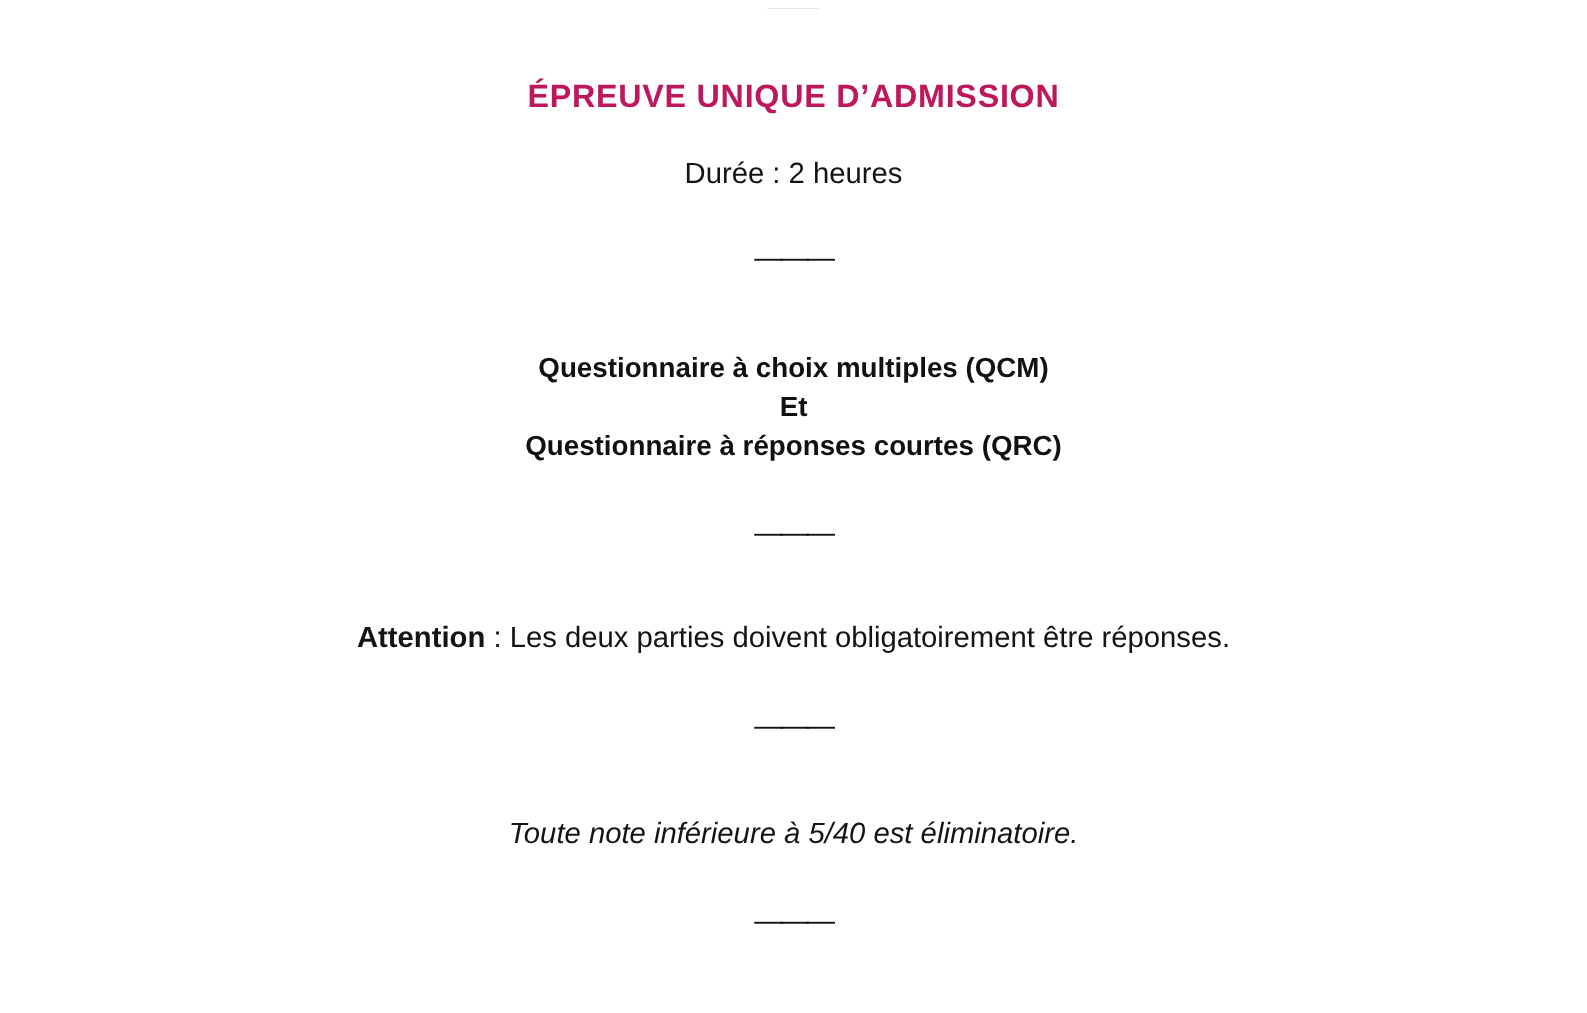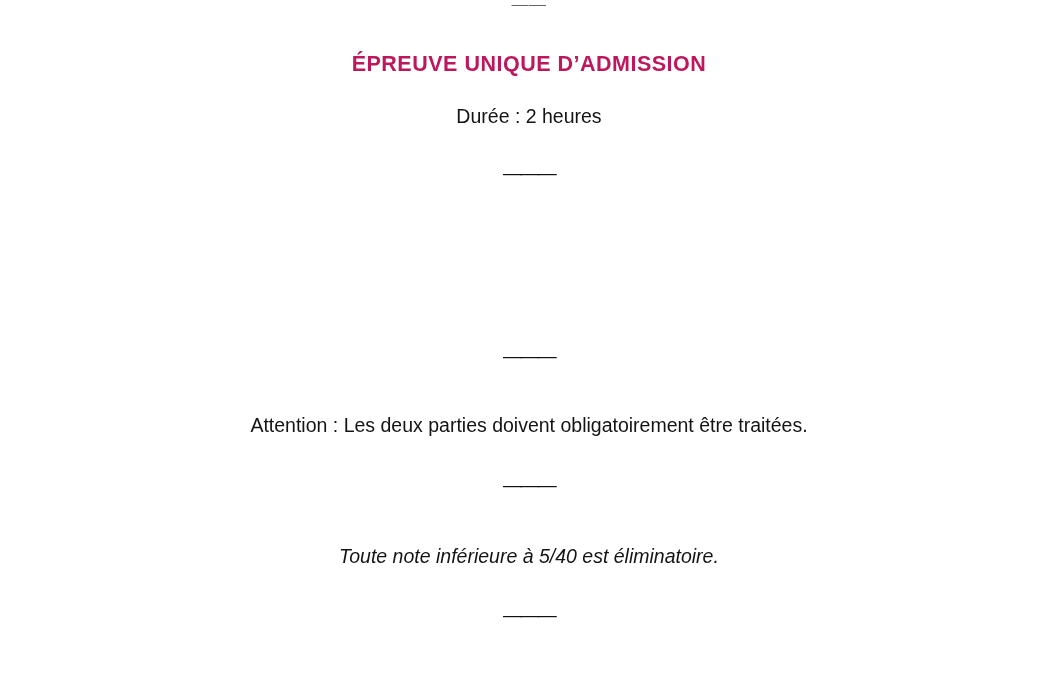--- a/index.html
+++ b/index.html
@@ -81,21 +81,21 @@
   }
   .attention {
     position: absolute;
     top: 414px;
     left: 0;
     width: 100%;
     font-size: 19.5px;
     color: #141414;
   }
   .attention .lead {
-    font-weight: normal;
+    font-weight: bold;
   }
   .eliminatoire {
     position: absolute;
     top: 545px;
     left: 0;
     width: 100%;
     font-size: 19.5px;
     font-style: italic;
     color: #141414;
   }
@@ -106,25 +106,30 @@
 <div class="page">
 
   <div class="top-fragment center">——</div>
 
   <div class="title center">ÉPREUVE UNIQUE D’ADMISSION</div>
 
   <div class="duration center">Durée : 2 heures</div>
 
   <div class="sep sep-1 center">———</div>
 
+  <div class="block-qcm center">
+    <div>Questionnaire à choix multiples (QCM)</div>
+    <div>Et</div>
+    <div>Questionnaire à réponses courtes (QRC)</div>
+  </div>
 
   <div class="sep sep-2 center">———</div>
 
   <div class="attention center">
-    <span class="lead">Attention</span><span> : Les deux parties doivent obligatoirement être traitées.</span>
+    <span class="lead">Attention</span><span> : Les deux parties doivent obligatoirement être réponses.</span>
   </div>
 
   <div class="sep sep-3 center">———</div>
 
   <div class="eliminatoire center">Toute note inférieure à 5/40 est éliminatoire.</div>
 
   <div class="sep sep-4 center">———</div>
 
 </div>
 

